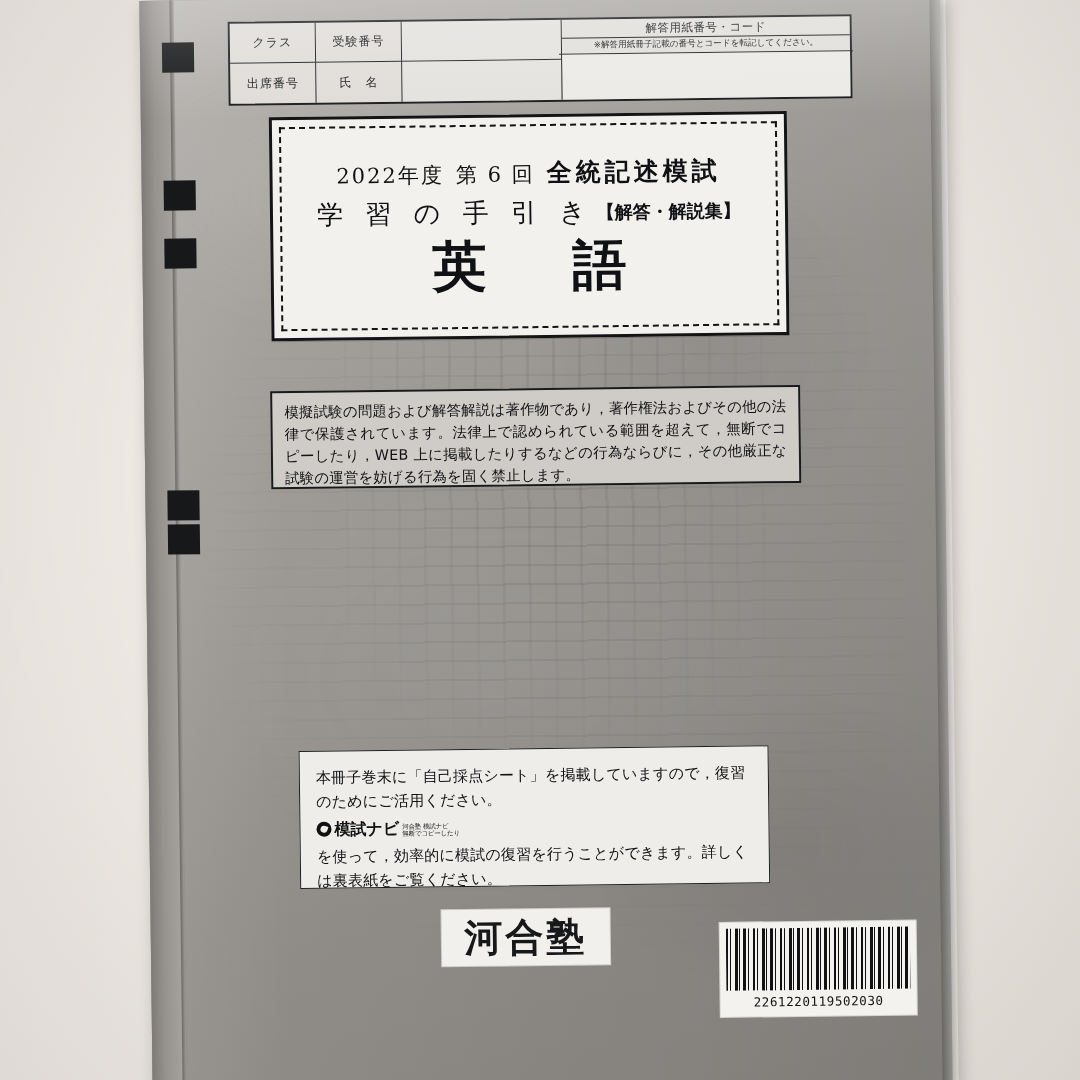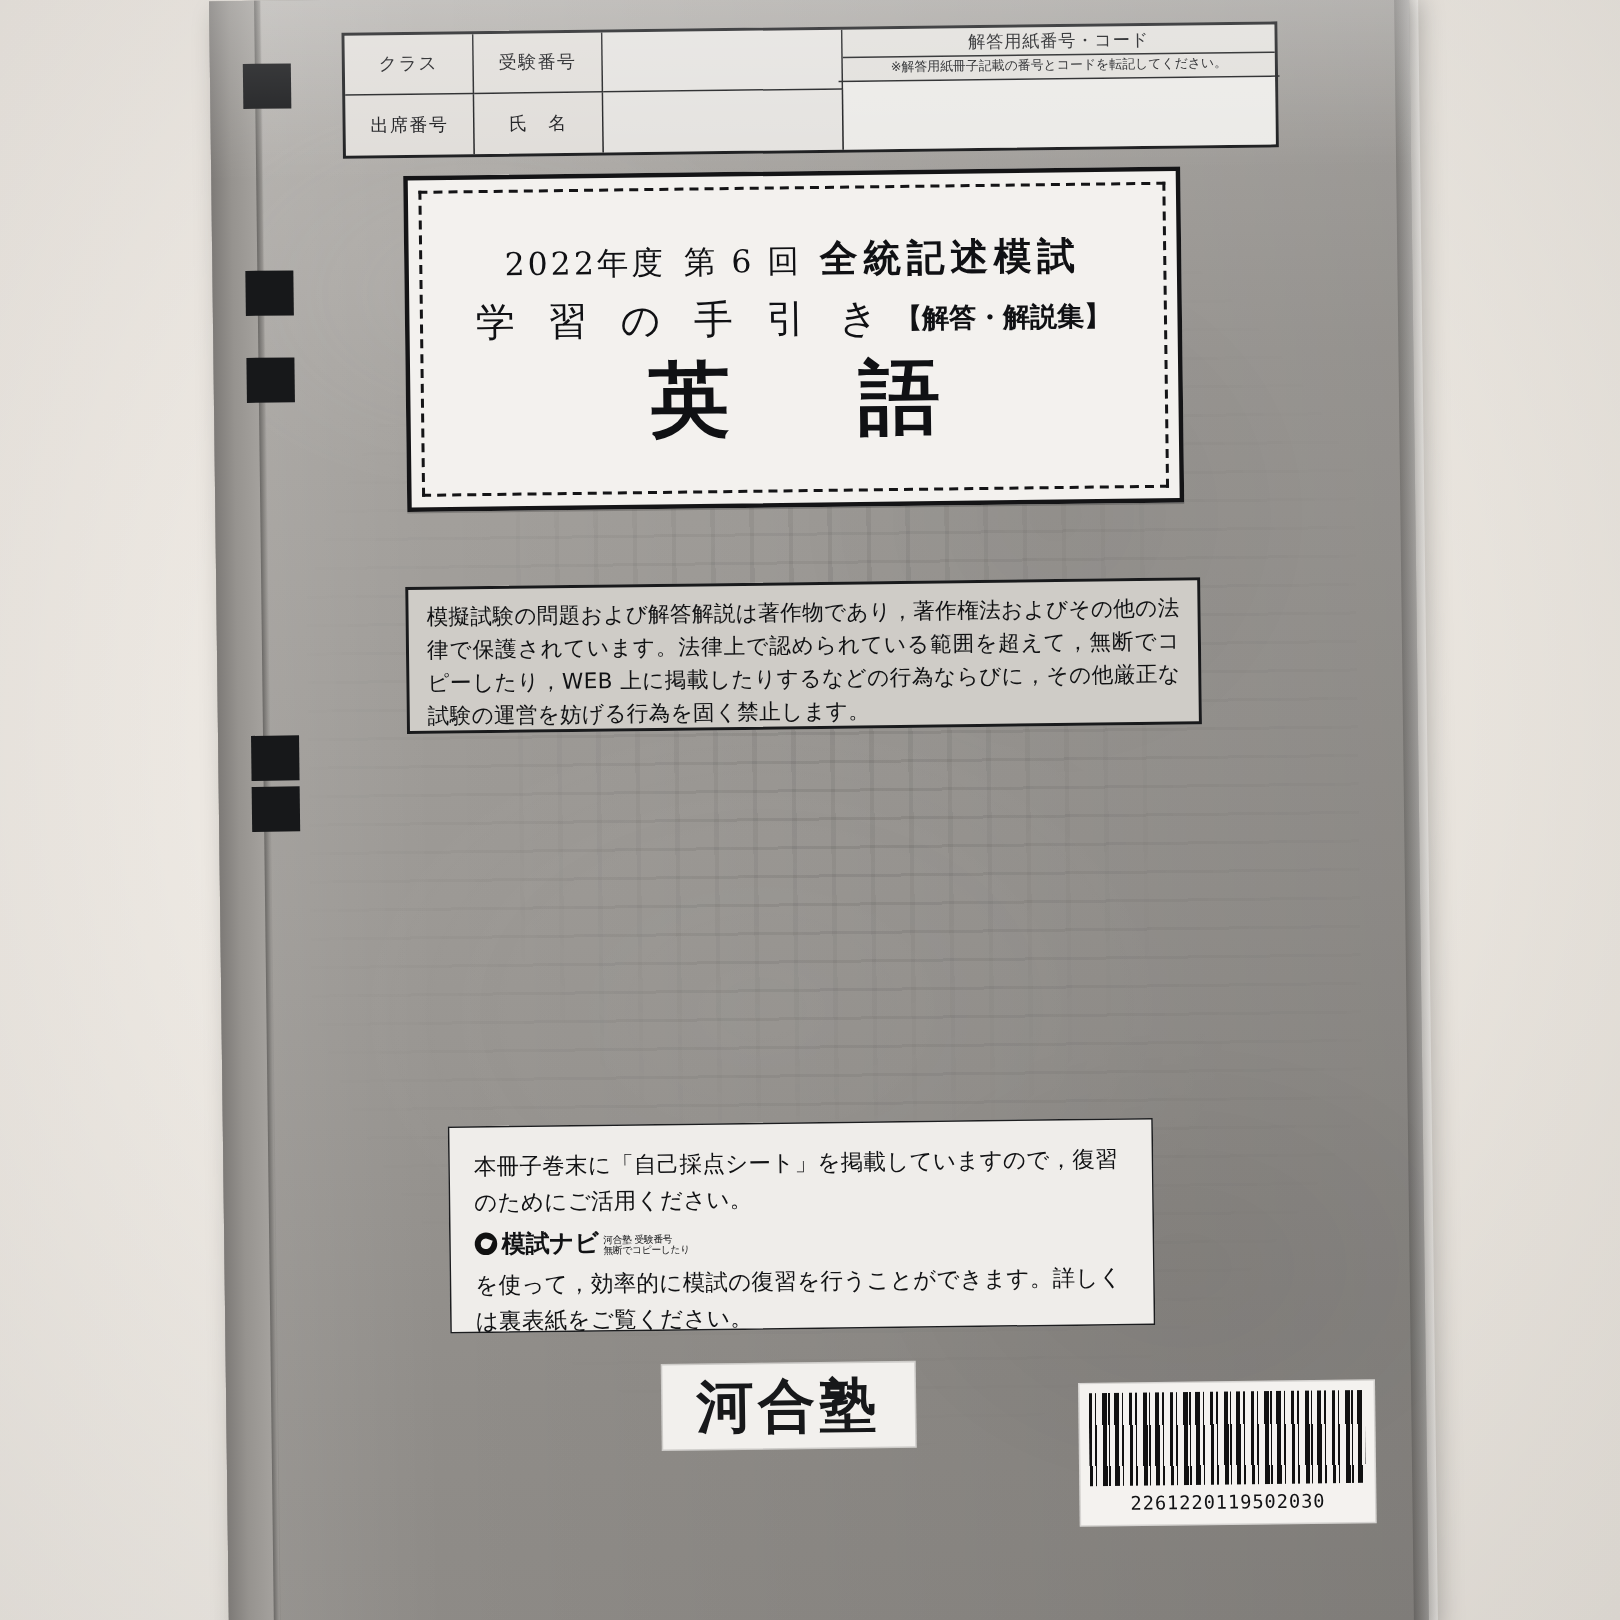--- a/index.html
+++ b/index.html
@@ -417,21 +417,21 @@
 
     <div class="notice-box">模擬試験の問題および解答解説は著作物であり，著作権法およびその他の法律で保護されています。法律上で認められている範囲を超えて，無断でコピーしたり，WEB 上に掲載したりするなどの行為ならびに，その他厳正な試験の運営を妨げる行為を固く禁止します。</div>
 
     <div class="info-box">
       <div>本冊子巻末に「自己採点シート」を掲載していますので，復習のためにご活用ください。</div>
       <div class="info-line2">
         <span class="navi-logo">
           <span class="navi-mark"></span>
           <span class="navi-name">模試ナビ</span>
           <span class="navi-sub">
-            <span>河合塾 受験番号</span><br>
+            <span>河合塾 模試ナビ</span><br>
             <span>無断でコピーしたり</span>
           </span>
         </span>
         <span>を使って，効率的に模試の復習を行うことができます。詳しくは裏表紙をご覧ください。</span>
       </div>
     </div>
 
     <div class="logo-box">
       <span class="logo-text">河合塾</span>
     </div>

